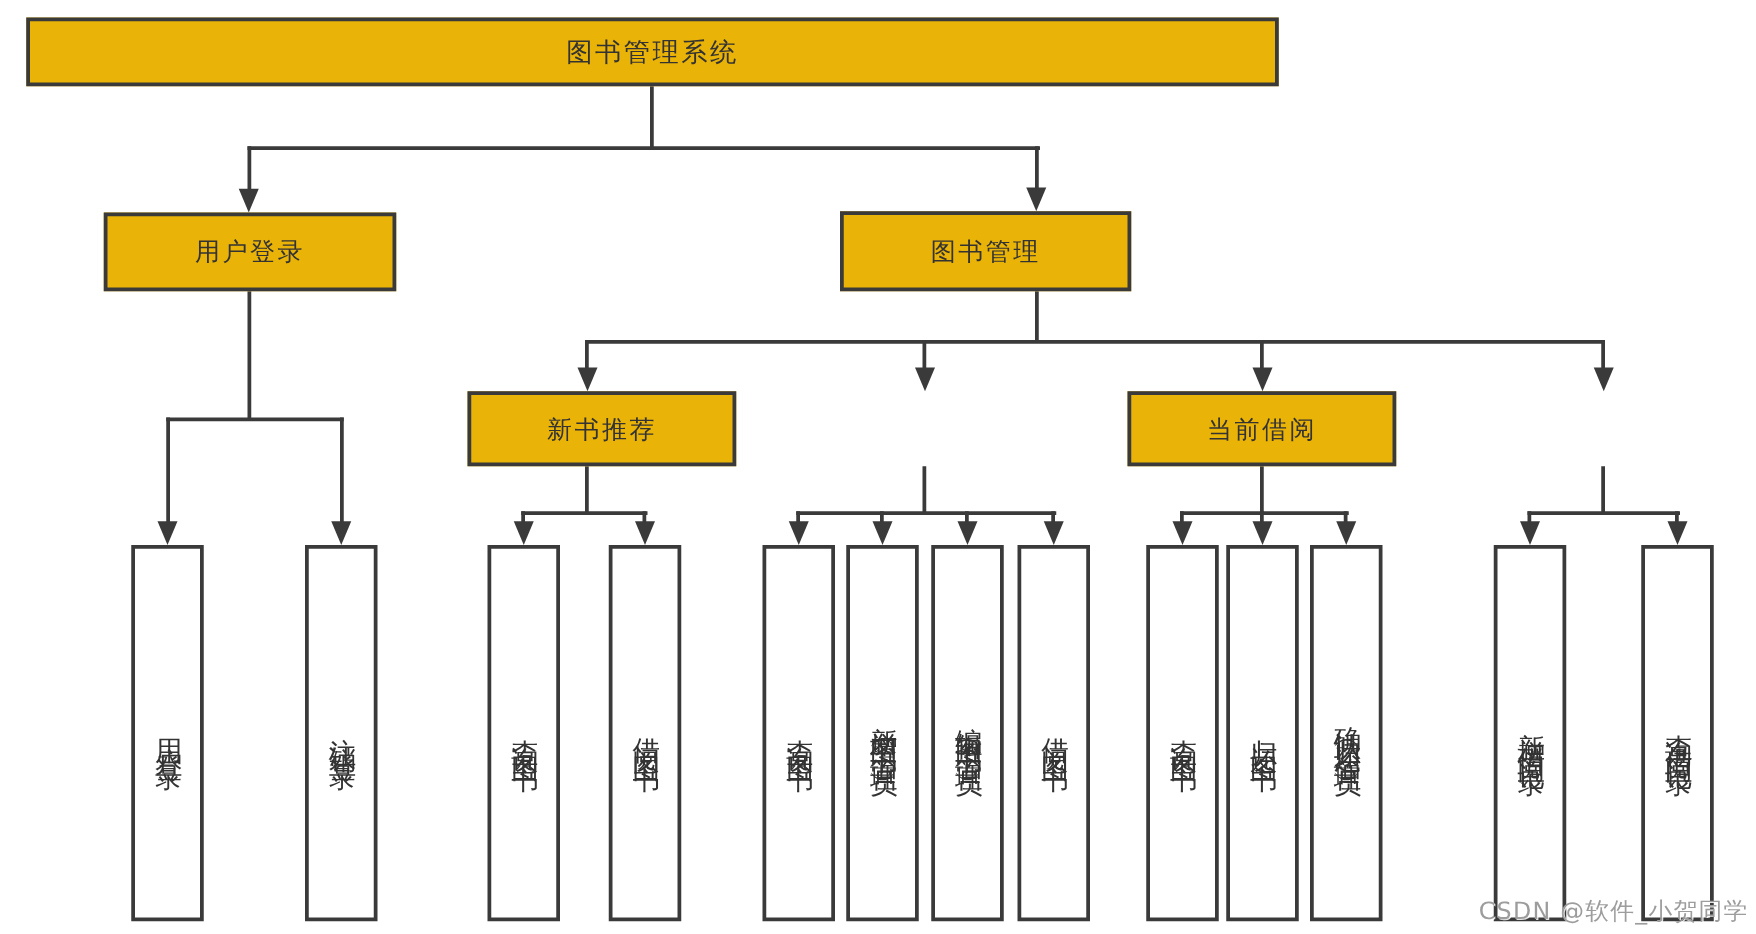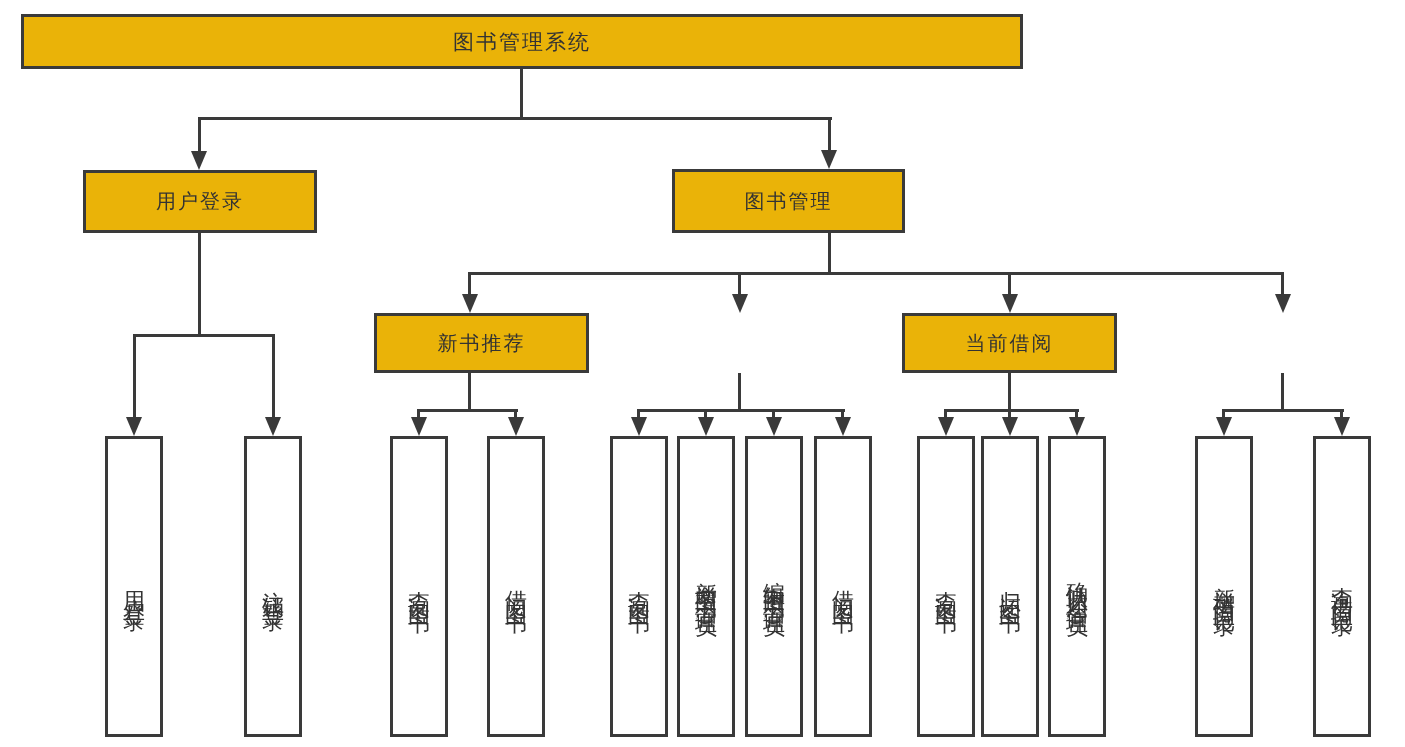--- a/index.html
+++ b/index.html
@@ -120,13 +120,14 @@
   <div class="vbox" style="left:745px;letter-spacing:5px;">编辑图书（管理员）</div>
   <div class="vbox" style="left:814px;">借阅图书</div>
 
   <div class="vbox" style="left:917px;">查询图书</div>
   <div class="vbox" style="left:981px;">归还图书</div>
   <div class="vbox" style="left:1048px;letter-spacing:5px;">确认归还（管理员）</div>
 
   <div class="vbox" style="left:1195px;letter-spacing:6px;">新增借阅记录</div>
   <div class="vbox" style="left:1313px;letter-spacing:6px;">查询借阅记录</div>
 
+  <div class="watermark">CSDN @软件_小贺同学</div>
 </div>
 
 </body></html>

